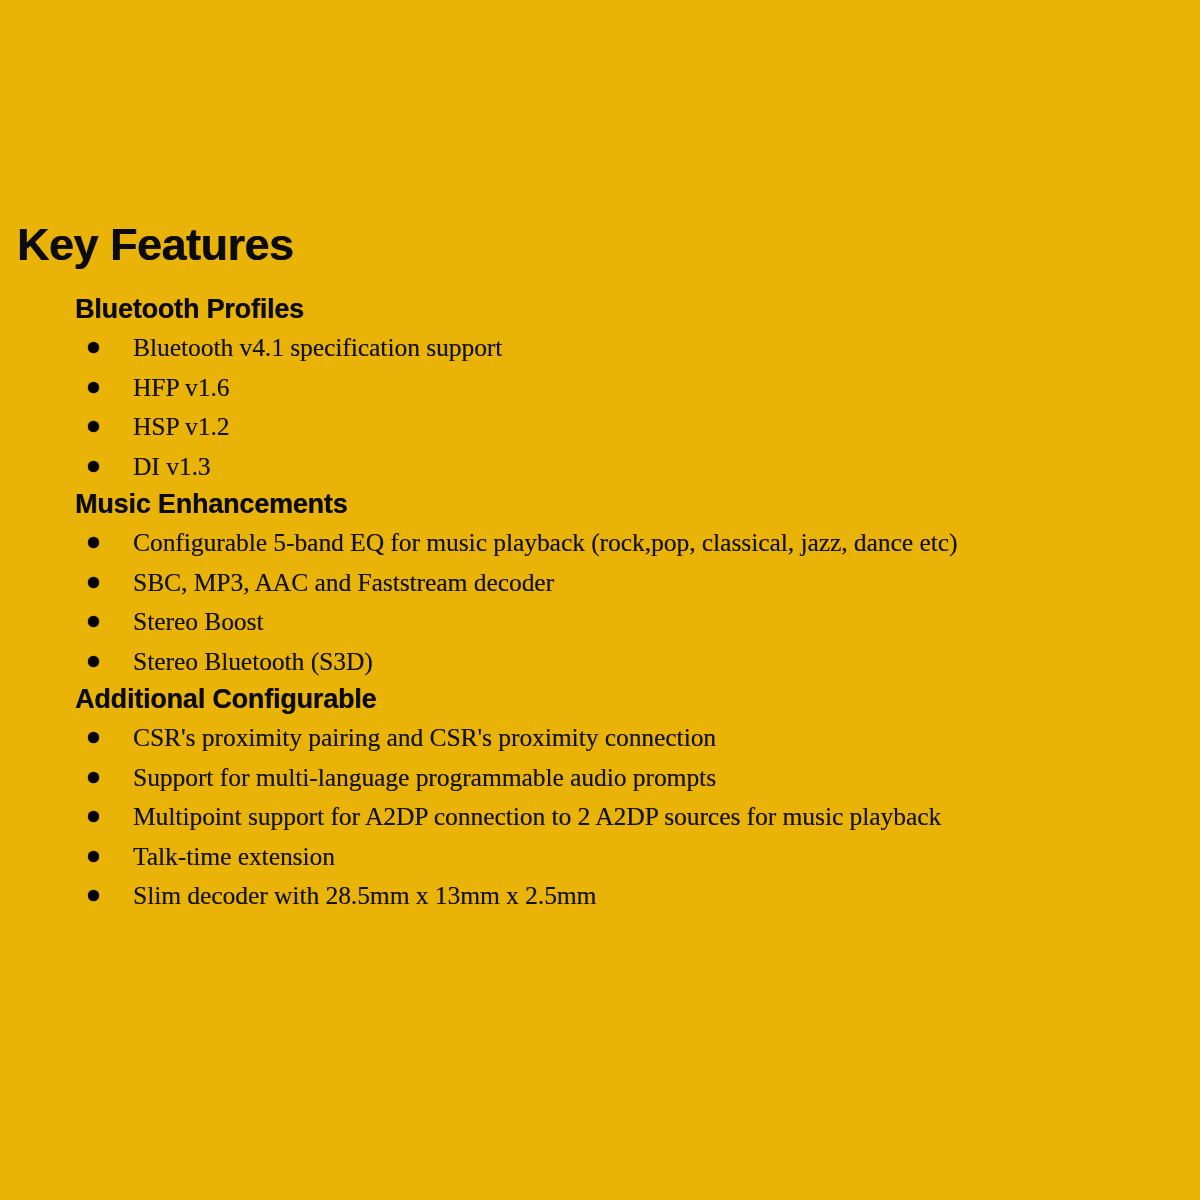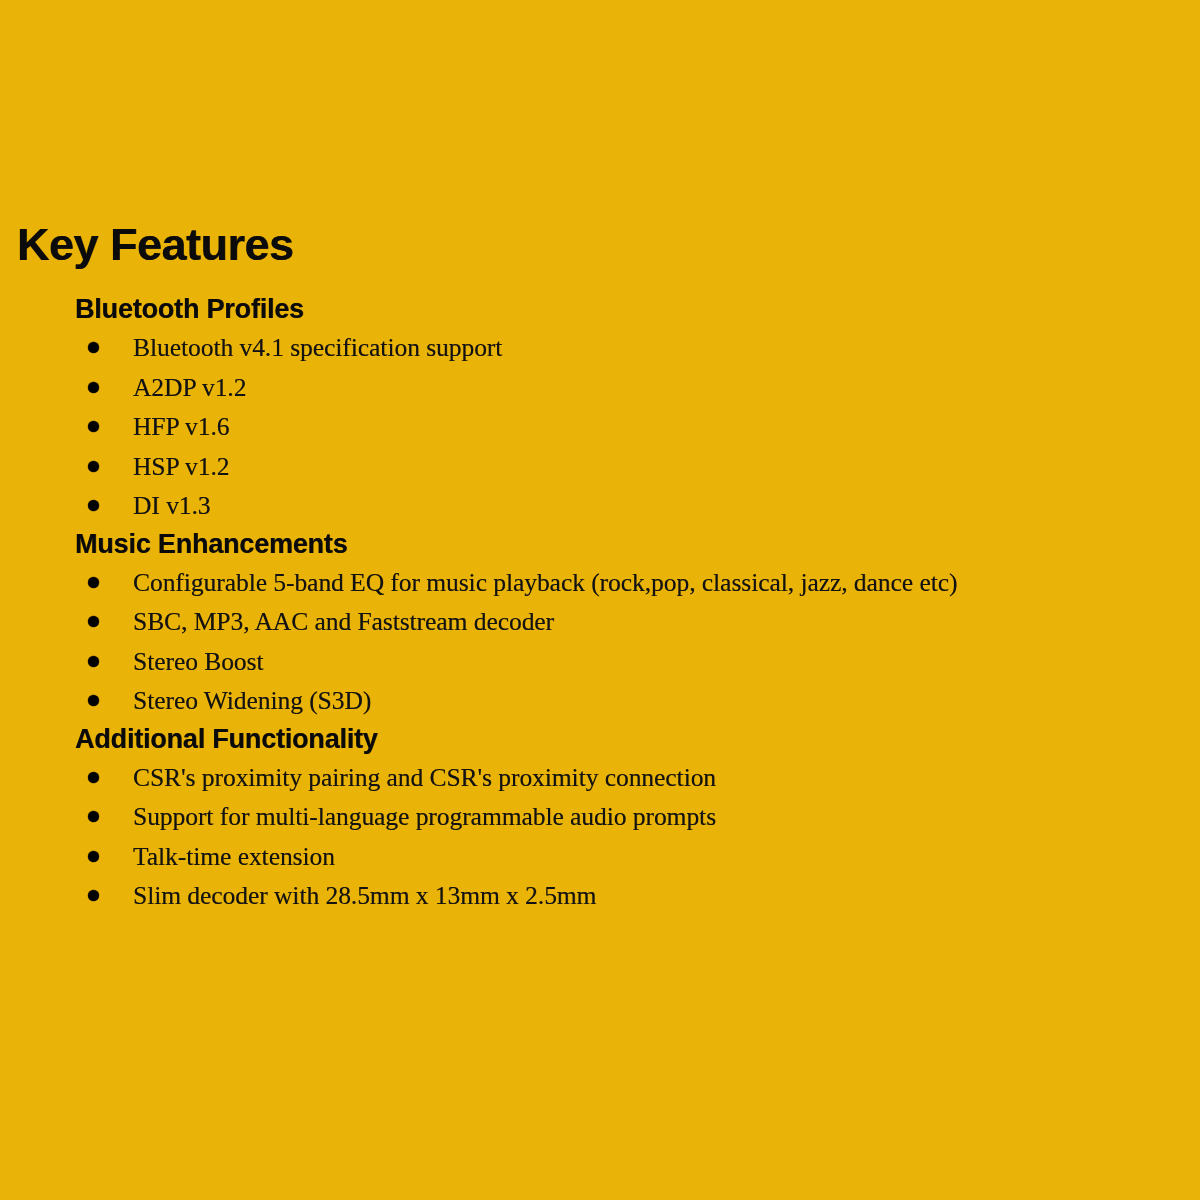--- a/index.html
+++ b/index.html
@@ -110,24 +110,20 @@
 
     <div class="section section--bluetooth">
       <div class="section-heading">Bluetooth Profiles</div>
       <ul class="bullet-list">
         <li class="bullet-item">
           <span class="dot"></span>
           <span>Bluetooth v4.1 specification support</span>
         </li>
         <li class="bullet-item">
           <span class="dot"></span>
-          <span>A2DP v1.2</span>
-        </li>
-        <li class="bullet-item">
-          <span class="dot"></span>
           <span>HFP v1.6</span>
         </li>
         <li class="bullet-item">
           <span class="dot"></span>
           <span>HSP v1.2</span>
         </li>
         <li class="bullet-item">
           <span class="dot"></span>
           <span>DI v1.3</span>
         </li>
@@ -144,35 +140,39 @@
         <li class="bullet-item">
           <span class="dot"></span>
           <span>SBC, MP3, AAC and Faststream decoder</span>
         </li>
         <li class="bullet-item">
           <span class="dot"></span>
           <span>Stereo Boost</span>
         </li>
         <li class="bullet-item">
           <span class="dot"></span>
-          <span>Stereo Widening (S3D)</span>
+          <span>Stereo Bluetooth (S3D)</span>
         </li>
       </ul>
     </div>
 
     <div class="section section--additional">
-      <div class="section-heading">Additional Functionality</div>
+      <div class="section-heading">Additional Configurable</div>
       <ul class="bullet-list">
         <li class="bullet-item">
           <span class="dot"></span>
           <span>CSR's proximity pairing and CSR's proximity connection</span>
         </li>
         <li class="bullet-item">
           <span class="dot"></span>
           <span>Support for multi-language programmable audio prompts</span>
+        </li>
+        <li class="bullet-item">
+          <span class="dot"></span>
+          <span>Multipoint support for A2DP connection to 2 A2DP sources for music playback</span>
         </li>
         <li class="bullet-item">
           <span class="dot"></span>
           <span>Talk-time extension</span>
         </li>
         <li class="bullet-item">
           <span class="dot"></span>
           <span>Slim decoder with 28.5mm x 13mm x 2.5mm</span>
         </li>
       </ul>

